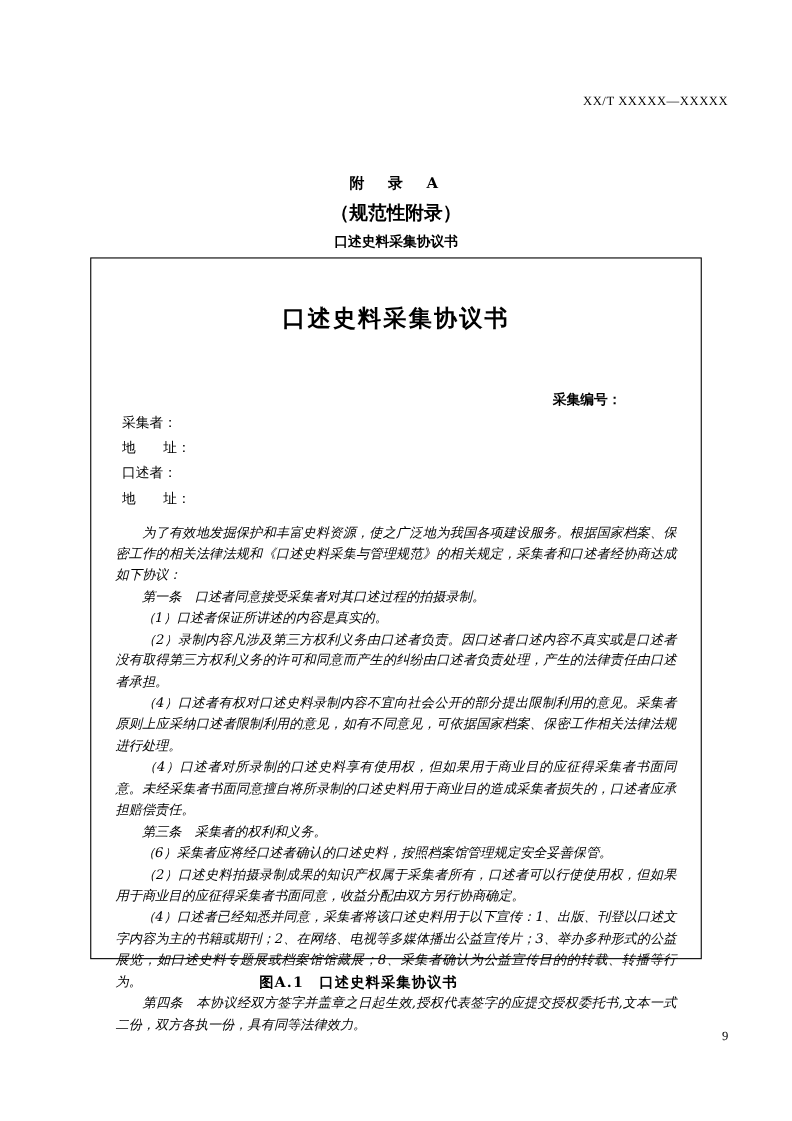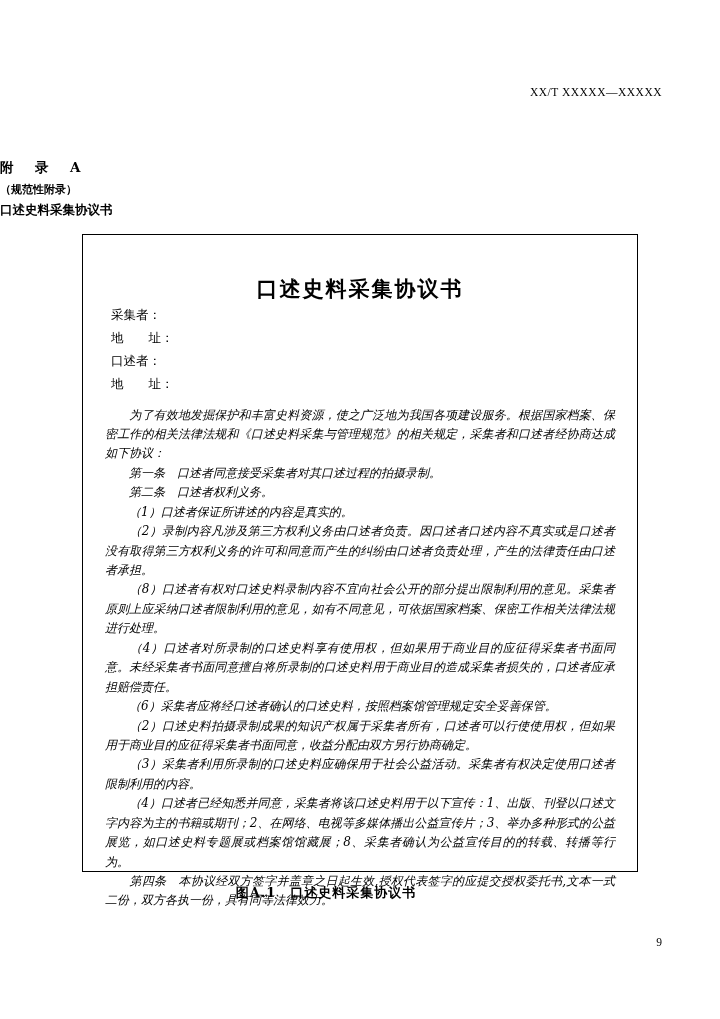--- a/index.html
+++ b/index.html
@@ -29,29 +29,30 @@
     font-size: 11.5px;
     letter-spacing: 0.5px;
     font-family: "Liberation Serif", serif;
     white-space: nowrap;
   }
   .annex-block {
     position: absolute;
     left: 0;
     top: 156px;
     width: 720px;
+    text-align: center;
     line-height: 1.75;
   }
   .annex-title {
     font-size: 13.5px;
     font-weight: bold;
     letter-spacing: 4px;
   }
   .annex-sub {
-    font-size: 11px;
+    font-size: 17px;
     font-weight: bold;
   }
   .annex-name {
     font-size: 12.5px;
     font-weight: bold;
   }
   .doc-box {
     position: absolute;
     left: 82px;
     top: 234px;
@@ -121,39 +122,39 @@
 
   <div class="annex-block">
     <div class="annex-title">附　录　A</div>
     <div class="annex-sub">（规范性附录）</div>
     <div class="annex-name">口述史料采集协议书</div>
   </div>
 
   <div class="doc-box">
     <div class="doc-title">口述史料采集协议书</div>
 
+    <div class="collect-no">采集编号：</div>
 
     <div class="fields">
       <div>采集者：</div>
       <div>地　　址：</div>
       <div>口述者：</div>
       <div>地　　址：</div>
     </div>
 
     <div class="body-text">
       <p>　　为了有效地发掘保护和丰富史料资源，使之广泛地为我国各项建设服务。根据国家档案、保密工作的相关法律法规和《口述史料采集与管理规范》的相关规定，采集者和口述者经协商达成如下协议：</p>
       <p>　　第一条　口述者同意接受采集者对其口述过程的拍摄录制。</p>
-      <p>　　第二条　口述者权利义务。</p>
       <p>　　（1）口述者保证所讲述的内容是真实的。</p>
       <p>　　（2）录制内容凡涉及第三方权利义务由口述者负责。因口述者口述内容不真实或是口述者没有取得第三方权利义务的许可和同意而产生的纠纷由口述者负责处理，产生的法律责任由口述者承担。</p>
-      <p>　　（8）口述者有权对口述史料录制内容不宜向社会公开的部分提出限制利用的意见。采集者原则上应采纳口述者限制利用的意见，如有不同意见，可依据国家档案、保密工作相关法律法规进行处理。</p>
+      <p>　　（4）口述者有权对口述史料录制内容不宜向社会公开的部分提出限制利用的意见。采集者原则上应采纳口述者限制利用的意见，如有不同意见，可依据国家档案、保密工作相关法律法规进行处理。</p>
       <p>　　（4）口述者对所录制的口述史料享有使用权，但如果用于商业目的应征得采集者书面同意。未经采集者书面同意擅自将所录制的口述史料用于商业目的造成采集者损失的，口述者应承担赔偿责任。</p>
+      <p>　　第三条　采集者的权利和义务。</p>
       <p>　　（6）采集者应将经口述者确认的口述史料，按照档案馆管理规定安全妥善保管。</p>
       <p>　　（2）口述史料拍摄录制成果的知识产权属于采集者所有，口述者可以行使使用权，但如果用于商业目的应征得采集者书面同意，收益分配由双方另行协商确定。</p>
-      <p>　　（3）采集者利用所录制的口述史料应确保用于社会公益活动。采集者有权决定使用口述者限制利用的内容。</p>
       <p>　　（4）口述者已经知悉并同意，采集者将该口述史料用于以下宣传：1、出版、刊登以口述文字内容为主的书籍或期刊；2、在网络、电视等多媒体播出公益宣传片；3、举办多种形式的公益展览，如口述史料专题展或档案馆馆藏展；8、采集者确认为公益宣传目的的转载、转播等行为。</p>
       <p>　　第四条　本协议经双方签字并盖章之日起生效,授权代表签字的应提交授权委托书,文本一式二份，双方各执一份，具有同等法律效力。</p>
     </div>
   </div>
 
   <div class="figcap">图A.1　口述史料采集协议书</div>
 
   <div class="pagenum">9</div>
 
 </div>

